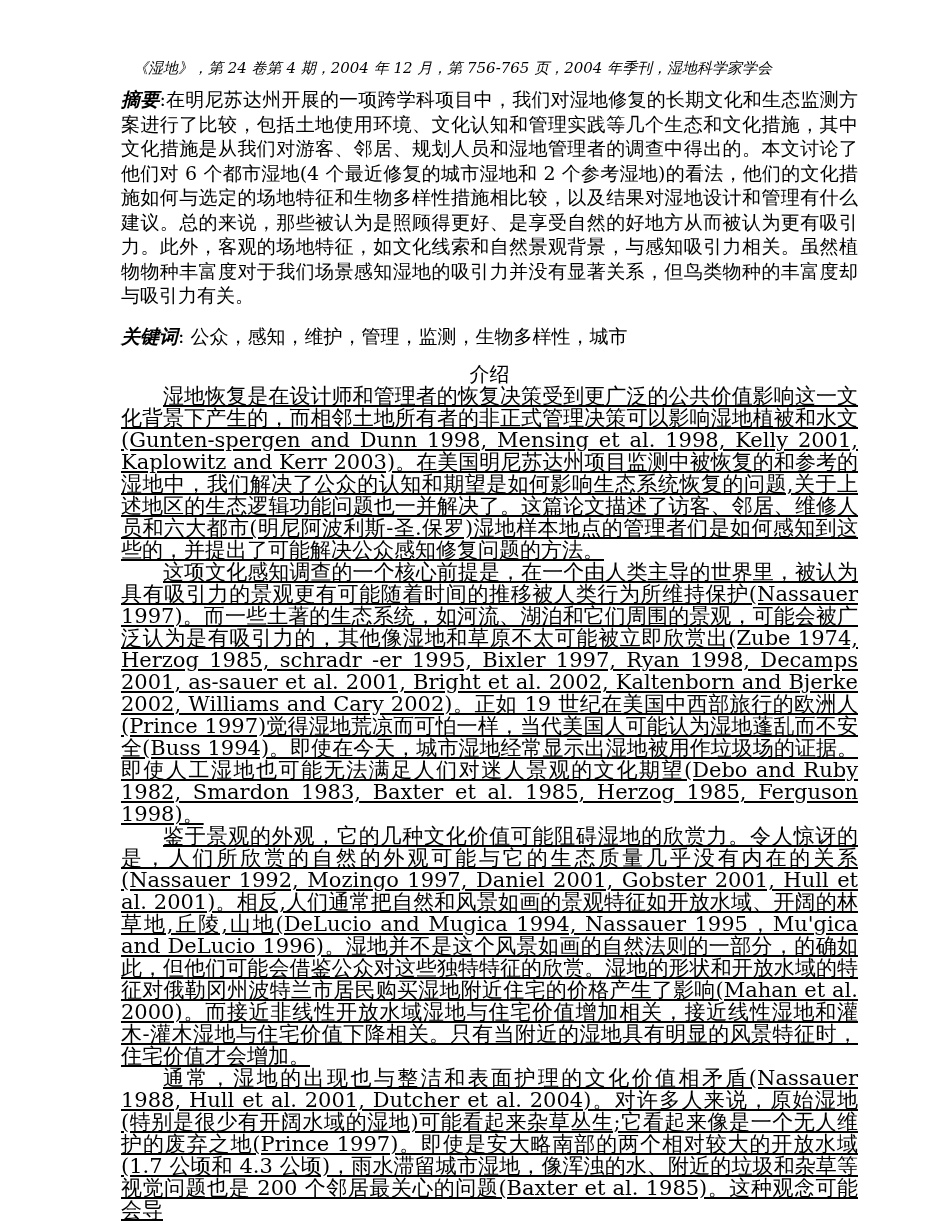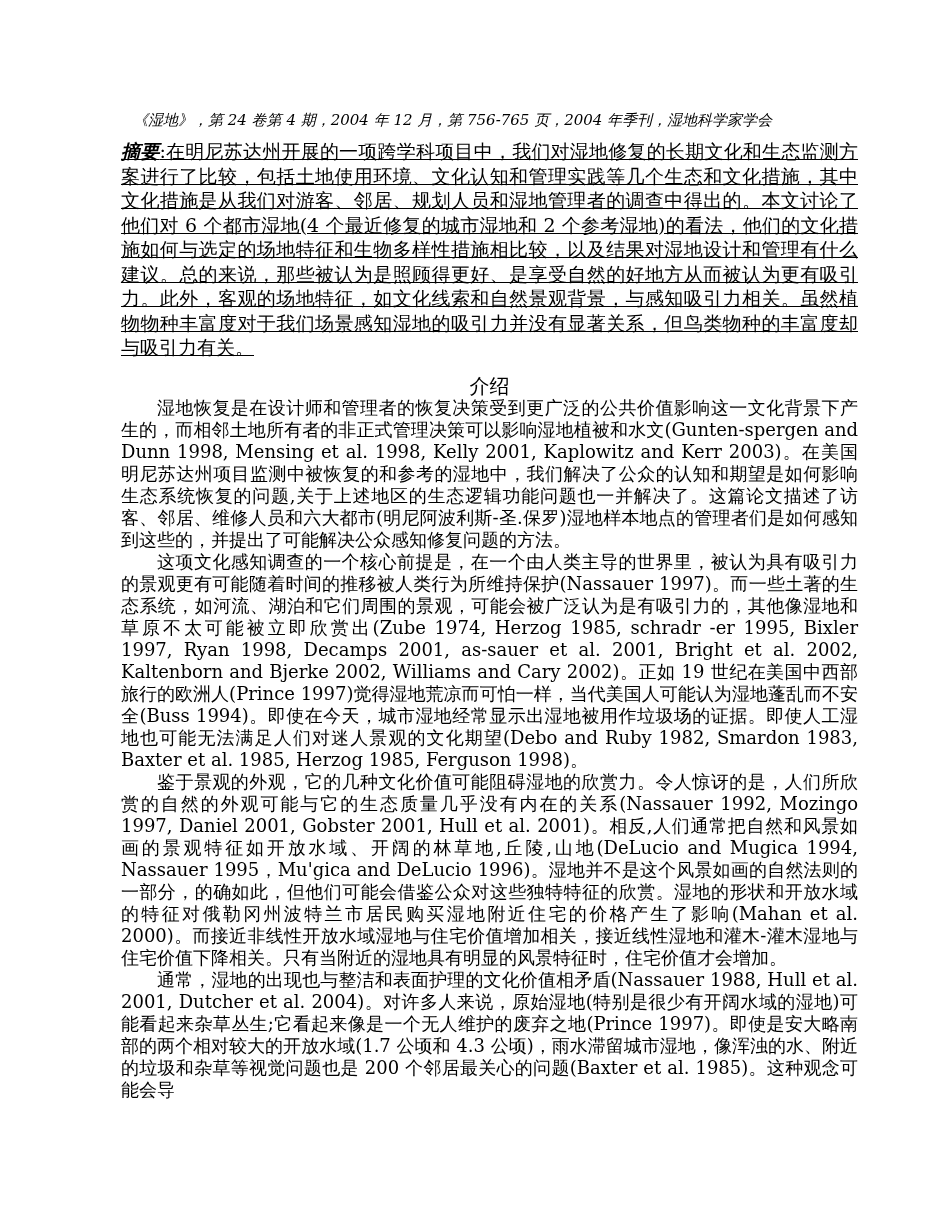--- a/index.html
+++ b/index.html
@@ -8,21 +8,21 @@
     padding: 0;
     background: #ffffff;
   }
   .page {
     position: relative;
     width: 952px;
     height: 1232px;
     background: #ffffff;
     color: #000000;
     box-sizing: border-box;
-    padding: 111px 94px 0 121px;
+    padding: 59px 94px 0 121px;
     overflow: hidden;
     font-family: "DejaVu Serif", "Liberation Serif", serif;
   }
   .journal-line {
     font-style: italic;
     font-size: 15px;
     line-height: 19px;
     padding-left: 12px;
     white-space: nowrap;
     font-family: "DejaVu Serif", "Liberation Serif", serif;
@@ -34,60 +34,63 @@
     font-weight: bold;
     text-align: center;
     font-family: "DejaVu Sans", "Liberation Sans", sans-serif;
   }
   .abstract {
     margin: 9px 0 0 0;
     font-size: 19px;
     line-height: 24.5px;
     text-align: justify;
     text-justify: inter-ideograph;
-    text-decoration: underline;
   }
   .inline-label {
     font-weight: bold;
     font-style: italic;
     font-family: "DejaVu Sans", "Liberation Sans", sans-serif;
   }
   .keywords {
     margin: 16px 0 0 0;
     font-size: 19px;
     line-height: 24.5px;
   }
   .section-heading {
     margin: 15px 0 0 0;
     font-size: 20px;
     line-height: 22px;
     font-weight: normal;
     text-align: center;
   }
   .body-para {
     margin: 0;
-    font-size: 18px;
+    font-size: 21px;
     line-height: 22px;
     text-align: justify;
     text-justify: inter-ideograph;
     text-indent: 2em;
+    text-decoration: underline;
   }
 </style>
 </head>
 <body>
 
 <div class="page">
 
   <div class="journal-line">《湿地》，第 24 卷第 4 期，2004 年 12 月，第 756-765 页，2004 年季刊，湿地科学家学会</div>
 
 
   <p class="abstract">
     <span class="inline-label">摘要</span><span>:在明尼苏达州开展的一项跨学科项目中，我们对湿地修复的长期文化和生态监测方案进行了比较，包括土地使用环境、文化认知和管理实践等几个生态和文化措施，其中文化措施是从我们对游客、邻居、规划人员和湿地管理者的调查中得出的。本文讨论了他们对 6 个都市湿地(4 个最近修复的城市湿地和 2 个参考湿地)的看法，他们的文化措施如何与选定的场地特征和生物多样性措施相比较，以及结果对湿地设计和管理有什么建议。总的来说，那些被认为是照顾得更好、是享受自然的好地方从而被认为更有吸引力。此外，客观的场地特征，如文化线索和自然景观背景，与感知吸引力相关。虽然植物物种丰富度对于我们场景感知湿地的吸引力并没有显著关系，但鸟类物种的丰富度却与吸引力有关。</span>
   </p>
 
+  <p class="keywords">
+    <span class="inline-label">关键词</span><span>: 公众，感知，维护，管理，监测，生物多样性，城市</span>
+  </p>
 
   <h2 class="section-heading">介绍</h2>
 
   <p class="body-para">湿地恢复是在设计师和管理者的恢复决策受到更广泛的公共价值影响这一文化背景下产生的，而相邻土地所有者的非正式管理决策可以影响湿地植被和水文(Gunten-spergen and Dunn 1998, Mensing et al. 1998, Kelly 2001, Kaplowitz and Kerr 2003)。在美国明尼苏达州项目监测中被恢复的和参考的湿地中，我们解决了公众的认知和期望是如何影响生态系统恢复的问题,关于上述地区的生态逻辑功能问题也一并解决了。这篇论文描述了访客、邻居、维修人员和六大都市(明尼阿波利斯-圣.保罗)湿地样本地点的管理者们是如何感知到这些的，并提出了可能解决公众感知修复问题的方法。</p>
 
   <p class="body-para">这项文化感知调查的一个核心前提是，在一个由人类主导的世界里，被认为具有吸引力的景观更有可能随着时间的推移被人类行为所维持保护(Nassauer 1997)。而一些土著的生态系统，如河流、湖泊和它们周围的景观，可能会被广泛认为是有吸引力的，其他像湿地和草原不太可能被立即欣赏出(Zube 1974, Herzog 1985, schradr -er 1995, Bixler 1997, Ryan 1998, Decamps 2001, as-sauer et al. 2001, Bright et al. 2002, Kaltenborn and Bjerke 2002, Williams and Cary 2002)。正如 19 世纪在美国中西部旅行的欧洲人(Prince 1997)觉得湿地荒凉而可怕一样，当代美国人可能认为湿地蓬乱而不安全(Buss 1994)。即使在今天，城市湿地经常显示出湿地被用作垃圾场的证据。即使人工湿地也可能无法满足人们对迷人景观的文化期望(Debo and Ruby 1982, Smardon 1983, Baxter et al. 1985, Herzog 1985, Ferguson 1998)。</p>
 
   <p class="body-para">鉴于景观的外观，它的几种文化价值可能阻碍湿地的欣赏力。令人惊讶的是，人们所欣赏的自然的外观可能与它的生态质量几乎没有内在的关系(Nassauer 1992, Mozingo 1997, Daniel 2001, Gobster 2001, Hull et al. 2001)。相反,人们通常把自然和风景如画的景观特征如开放水域、开阔的林草地,丘陵,山地(DeLucio and Mugica 1994, Nassauer 1995，Mu'gica and DeLucio 1996)。湿地并不是这个风景如画的自然法则的一部分，的确如此，但他们可能会借鉴公众对这些独特特征的欣赏。湿地的形状和开放水域的特征对俄勒冈州波特兰市居民购买湿地附近住宅的价格产生了影响(Mahan et al. 2000)。而接近非线性开放水域湿地与住宅价值增加相关，接近线性湿地和灌木-灌木湿地与住宅价值下降相关。只有当附近的湿地具有明显的风景特征时，住宅价值才会增加。</p>
 
   <p class="body-para">通常，湿地的出现也与整洁和表面护理的文化价值相矛盾(Nassauer 1988, Hull et al. 2001, Dutcher et al. 2004)。对许多人来说，原始湿地(特别是很少有开阔水域的湿地)可能看起来杂草丛生;它看起来像是一个无人维护的废弃之地(Prince 1997)。即使是安大略南部的两个相对较大的开放水域(1.7 公顷和 4.3 公顷)，雨水滞留城市湿地，像浑浊的水、附近的垃圾和杂草等视觉问题也是 200 个邻居最关心的问题(Baxter et al. 1985)。这种观念可能会导</p>

